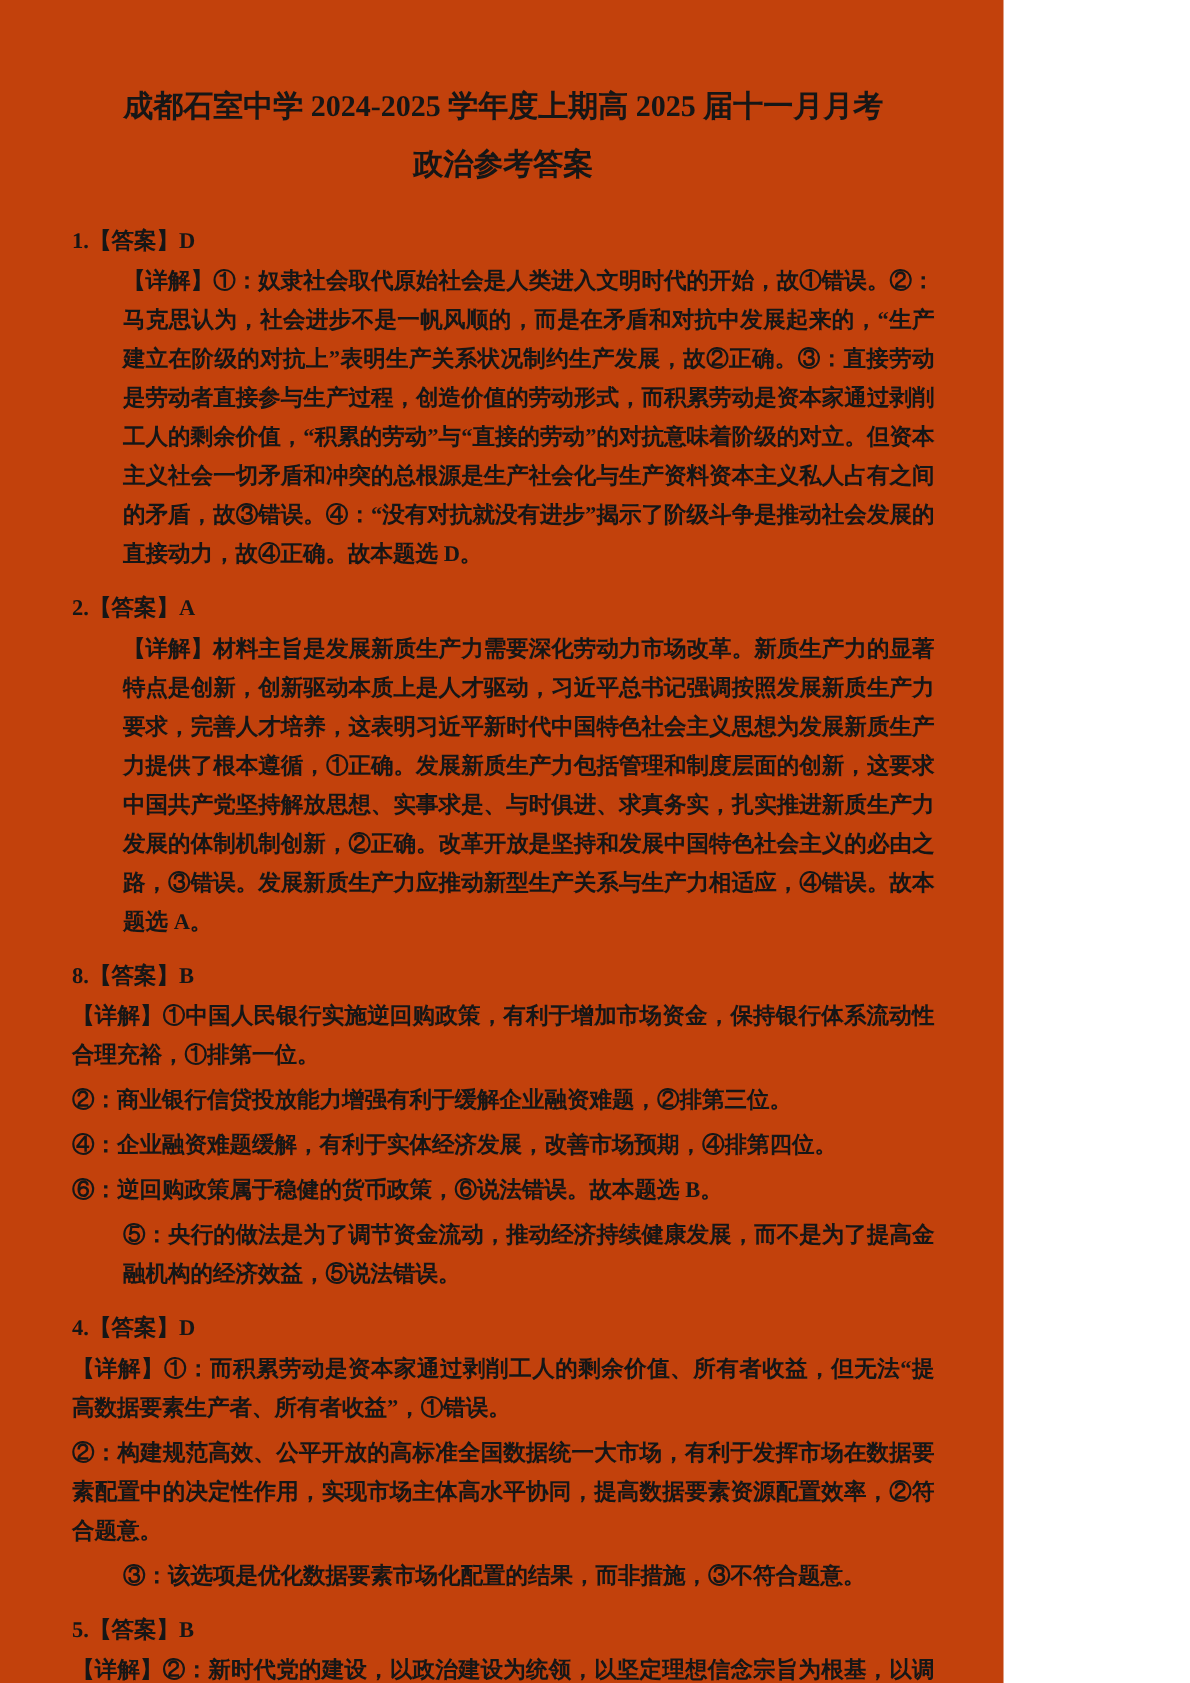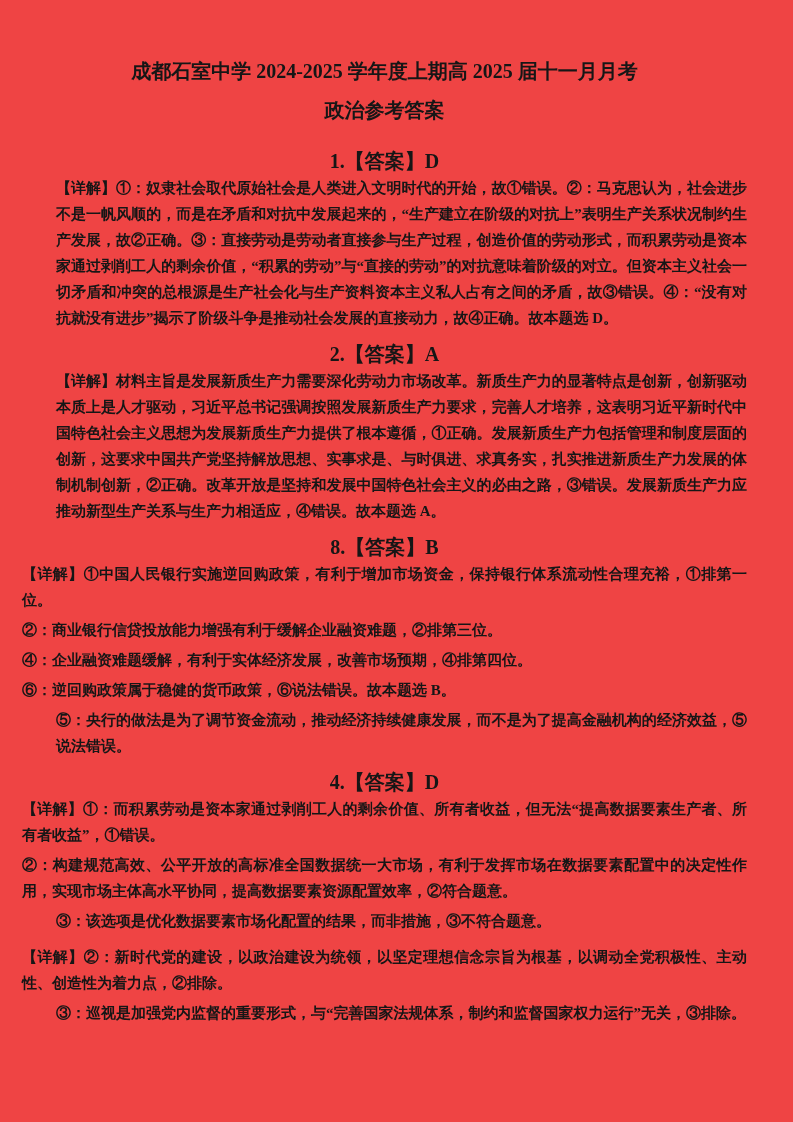--- a/index.html
+++ b/index.html
@@ -2,48 +2,47 @@
 <html><head>
 <meta charset="utf-8">
 <style>
   html, body {
     margin: 0;
     padding: 0;
     background: #ffffff;
   }
   .page {
     position: relative;
-    width: 793px;
+    width: 669px;
     height: 1122px;
     box-sizing: border-box;
-    background: #ef4444;
+    background: #c2410c;
     color: #161616;
-    padding: 44px 46px 30px 22px;
+    padding: 44px 46px 30px 48px;
     font-family: "Liberation Serif", "DejaVu Serif", serif;
     overflow: hidden;
   }
   .title {
     text-align: center;
     font-size: 20px;
     font-weight: 700;
     line-height: 1.95;
     margin: 8px 0 18px 0;
   }
   .title .t-line {
     display: block;
   }
   .question {
     margin: 0 0 10px 0;
   }
   .q-header {
-    font-size: 20px;
+    font-size: 15px;
     font-weight: 700;
     line-height: 26px;
     margin: 0 0 1px 0;
-    text-align: center;
   }
   .q-para {
     font-size: 15px;
     font-weight: 700;
     line-height: 26px;
     margin: 0 0 4px 0;
     text-align: justify;
     text-justify: inter-ideograph;
     word-break: break-all;
   }
@@ -77,17 +76,18 @@
         <p class="q-para">⑥：逆回购政策属于稳健的货币政策，⑥说法错误。故本题选 B。</p>
         <p class="q-para">⑤：央行的做法是为了调节资金流动，推动经济持续健康发展，而不是为了提高金融机构的经济效益，⑤说法错误。</p>
       </div>
       <div class="question">
         <div class="q-header">4.【答案】D</div>
         <p class="q-para">【详解】①：而积累劳动是资本家通过剥削工人的剩余价值、所有者收益，但无法“提高数据要素生产者、所有者收益”，①错误。</p>
         <p class="q-para">②：构建规范高效、公平开放的高标准全国数据统一大市场，有利于发挥市场在数据要素配置中的决定性作用，实现市场主体高水平协同，提高数据要素资源配置效率，②符合题意。</p>
         <p class="q-para">③：该选项是优化数据要素市场化配置的结果，而非措施，③不符合题意。</p>
       </div>
       <div class="question">
+        <div class="q-header">5.【答案】B</div>
         <p class="q-para">【详解】②：新时代党的建设，以政治建设为统领，以坚定理想信念宗旨为根基，以调动全党积极性、主动性、创造性为着力点，②排除。</p>
         <p class="q-para">③：巡视是加强党内监督的重要形式，与“完善国家法规体系，制约和监督国家权力运行”无关，③排除。</p>
       </div>
     </div>
 </div>
 
 </body></html>

